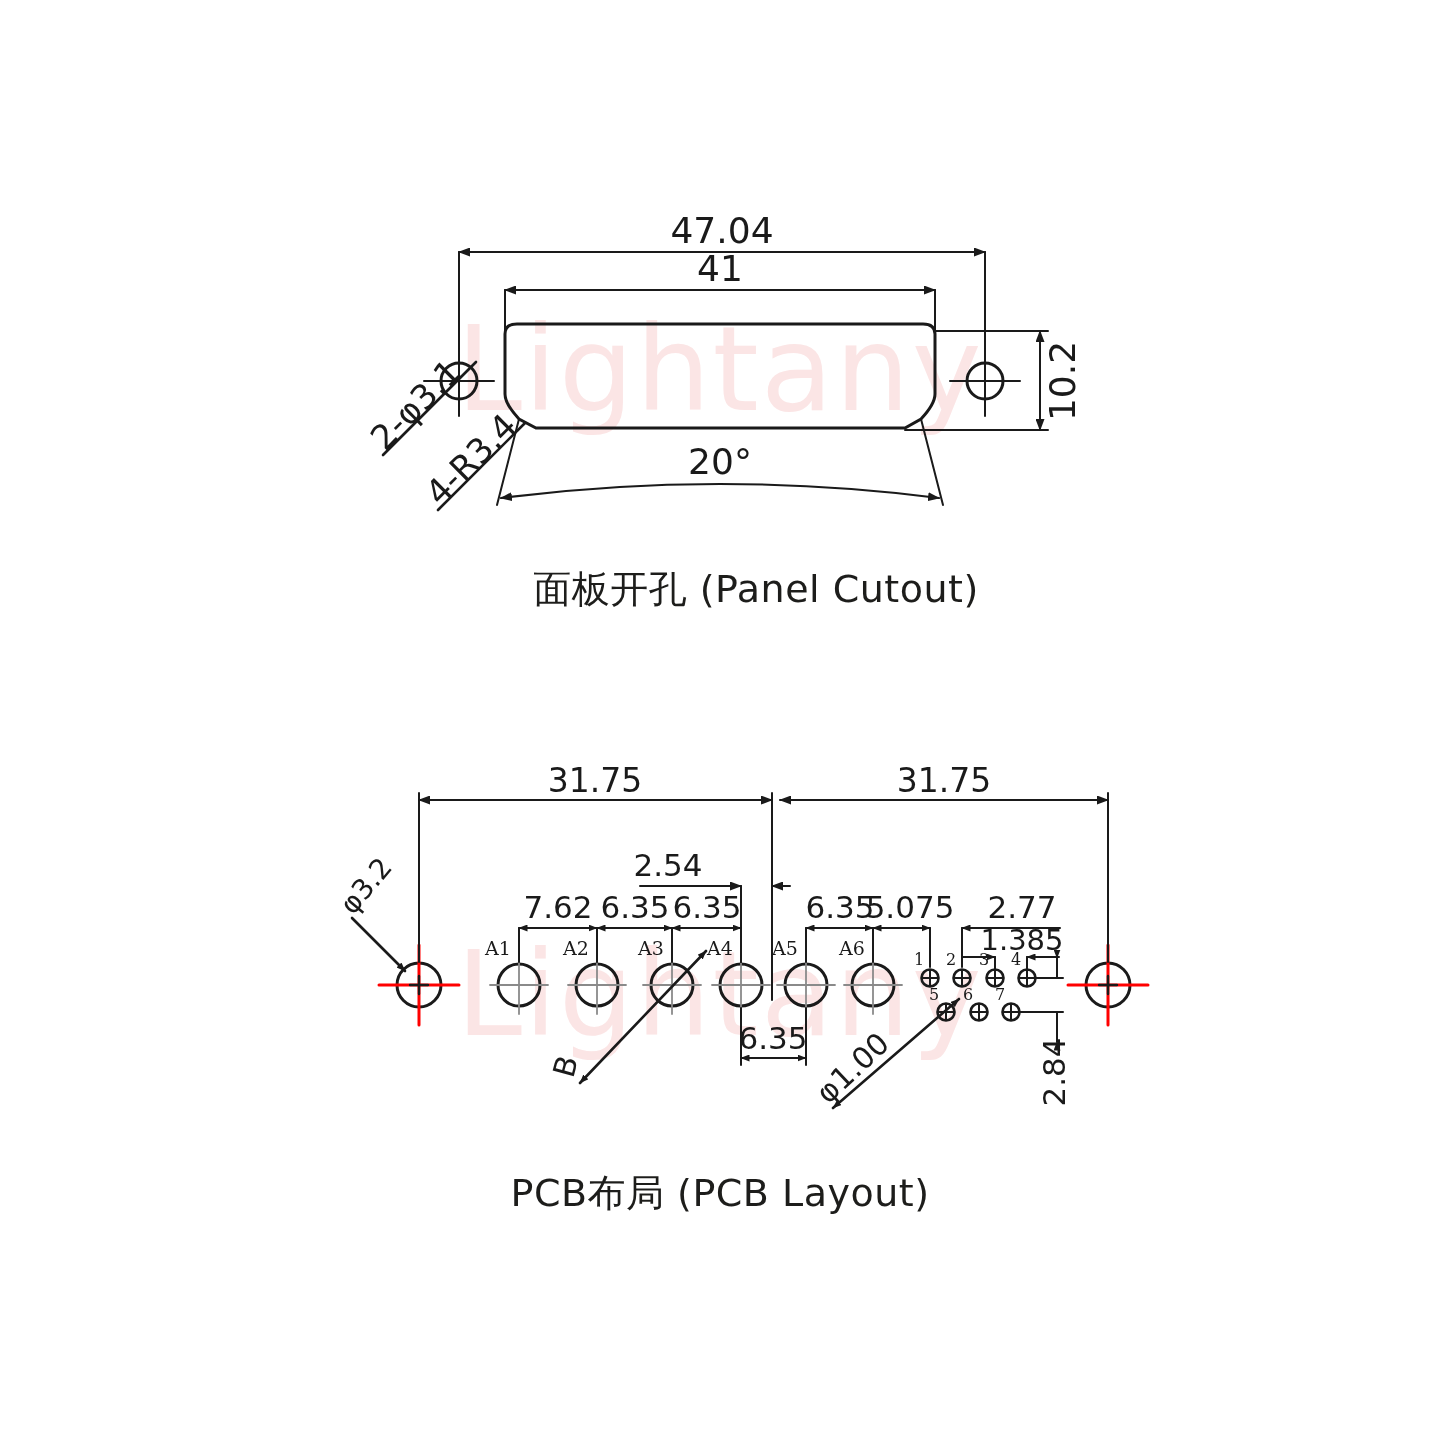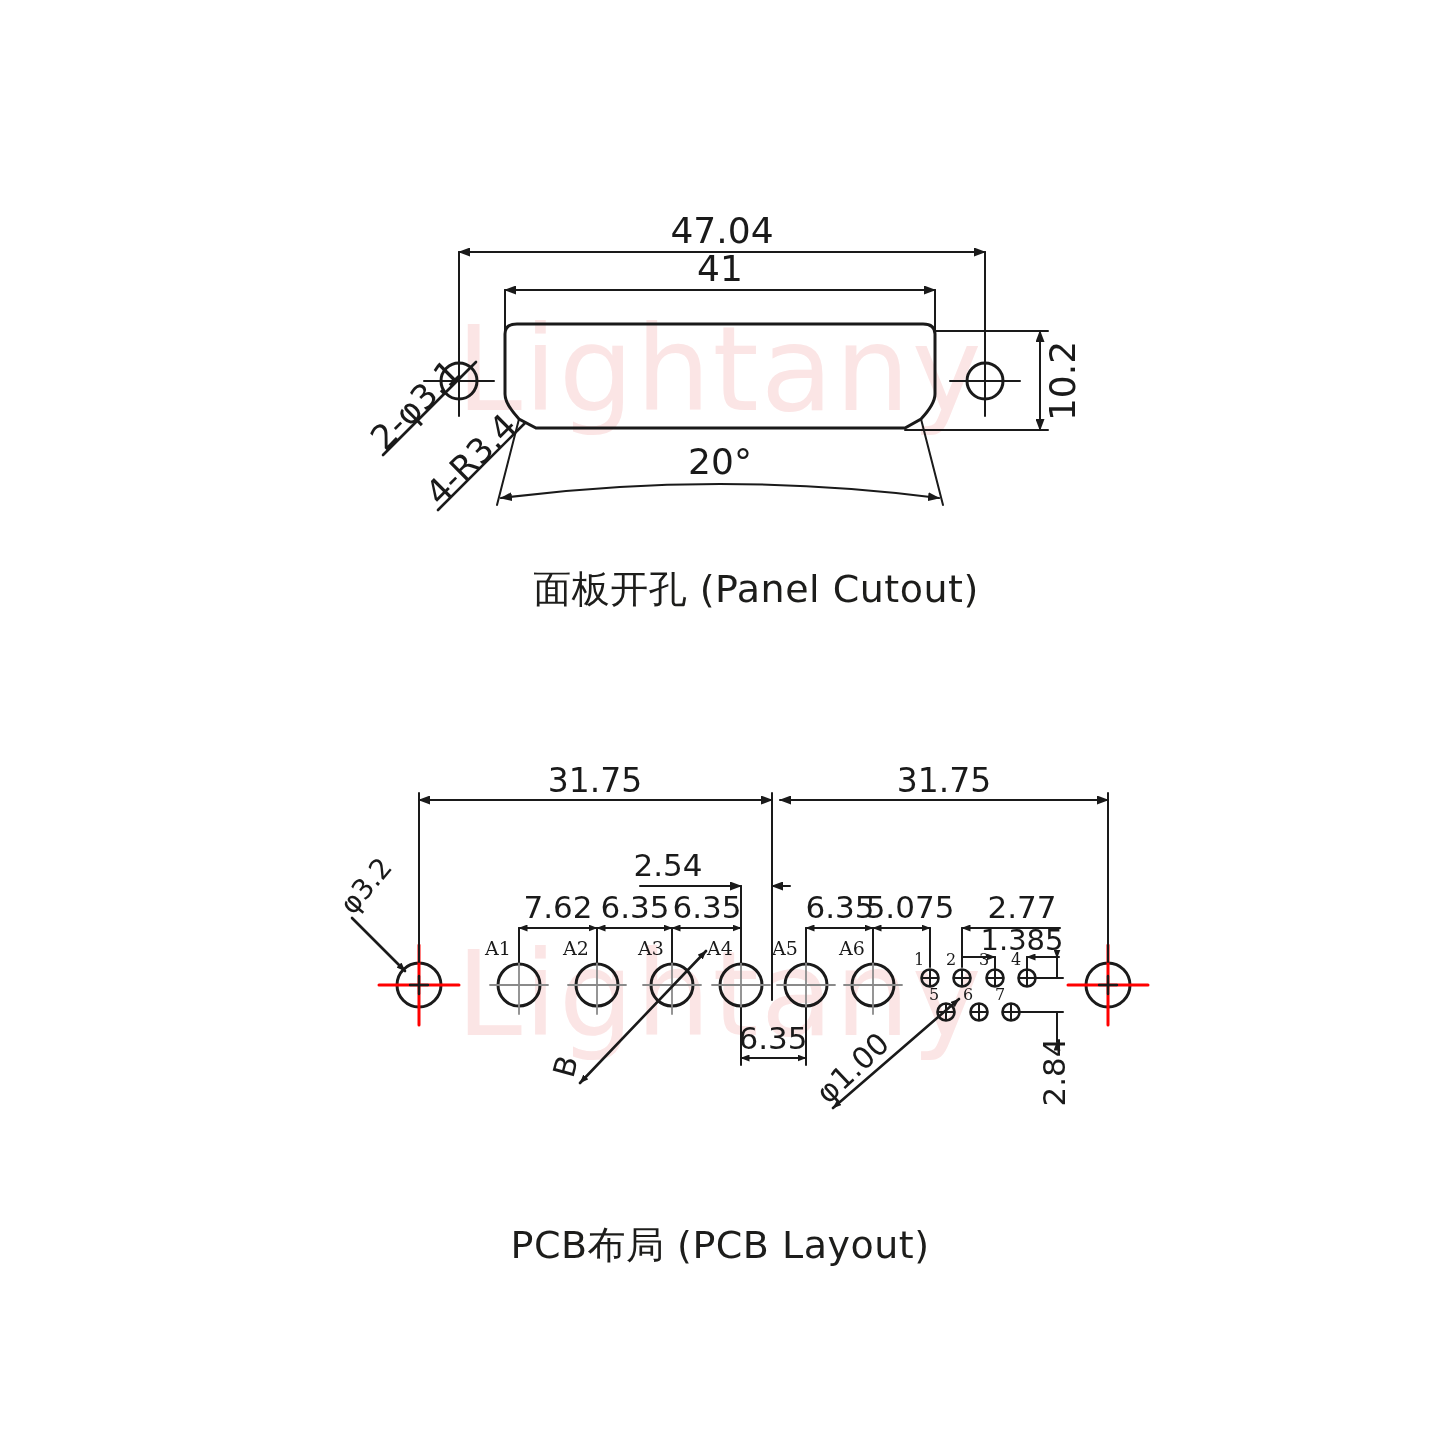--- a/index.html
+++ b/index.html
@@ -15,21 +15,21 @@
   .cap{
     position:absolute;
     width:100%;
     text-align:center;
     font-size:38px;
     letter-spacing:0.5px;
     color:#1d1d1b;
     font-family:"DejaVu Sans","Liberation Sans",sans-serif;
   }
   #cap-panel{top:564px;margin-left:36px;}
-  #cap-pcb{top:1220px;}
+  #cap-pcb{top:1168px;}
 </style>
 </head>
 <body>
 
 <div id="stage">
 
   <svg class="drawing" viewBox="0 0 1440 1440">
     <defs>
       <marker id="ah" markerWidth="12" markerHeight="9" refX="11" refY="4.5" orient="auto" markerUnits="userSpaceOnUse">
         <path d="M0,0 L12,4.5 L0,9 z" fill="#1a1a1a"></path>

